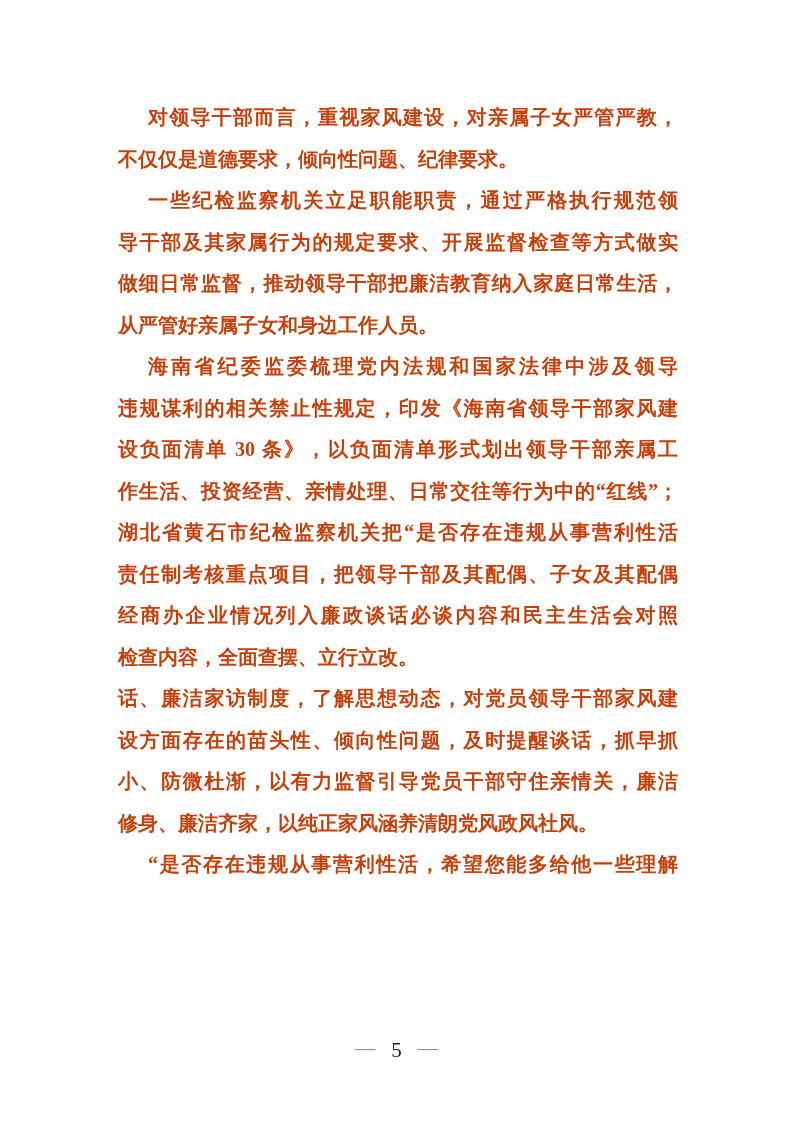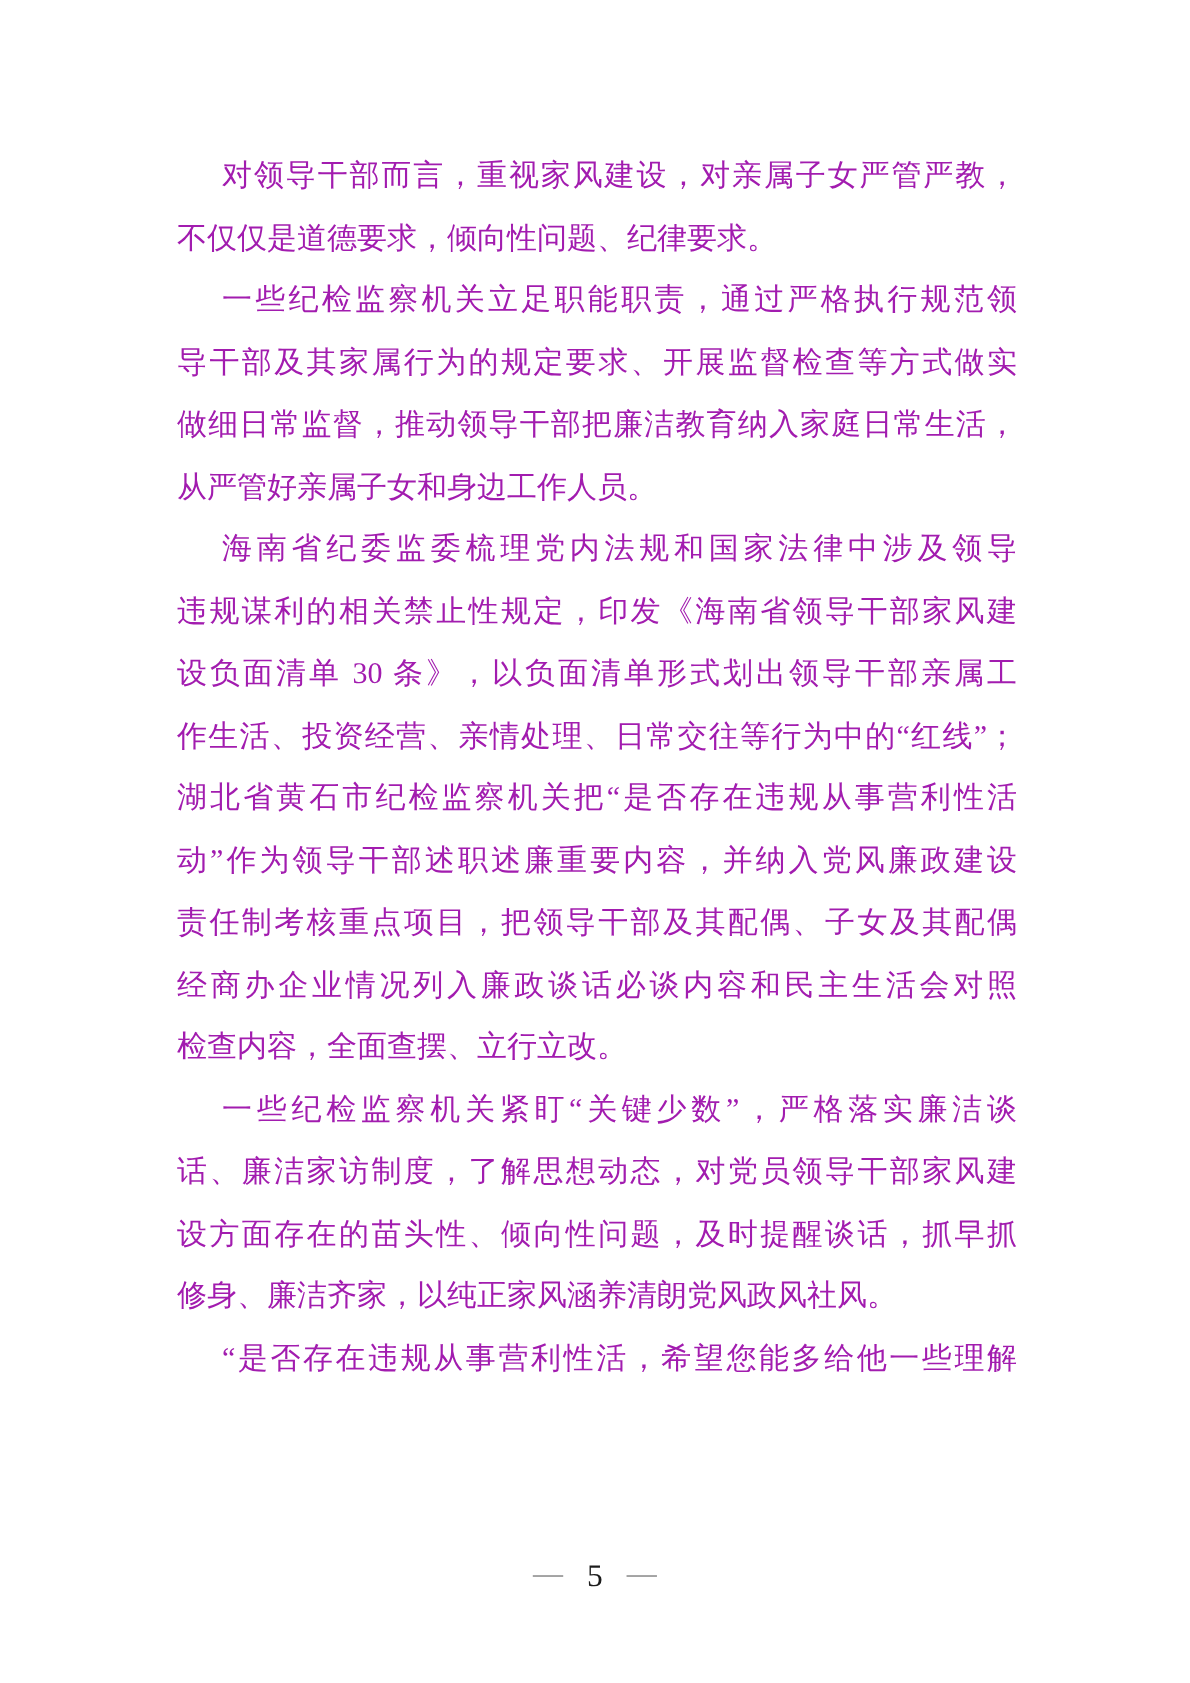--- a/index.html
+++ b/index.html
@@ -14,21 +14,22 @@
   .page {
     position: absolute;
     inset: 0;
     background: #ffffff;
   }
   .text-body {
     position: absolute;
     left: 118px;
     top: 97px;
     width: 560px;
-    color: #a21caf;
+    color: #c2410c;
+    font-weight: bold;
   }
   .line {
     font-size: 20px;
     line-height: 41.5px;
     height: 41.5px;
     letter-spacing: 0;
     text-align: justify;
     text-align-last: justify;
     text-justify: inter-character;
   }
@@ -69,26 +70,25 @@
       <div class="line end">不仅仅是道德要求，倾向性问题、纪律要求。</div>
       <div class="line indent">一些纪检监察机关立足职能职责，通过严格执行规范领</div>
       <div class="line">导干部及其家属行为的规定要求、开展监督检查等方式做实</div>
       <div class="line">做细日常监督，推动领导干部把廉洁教育纳入家庭日常生活，</div>
       <div class="line end">从严管好亲属子女和身边工作人员。</div>
       <div class="line indent">海南省纪委监委梳理党内法规和国家法律中涉及领导</div>
       <div class="line">违规谋利的相关禁止性规定，印发《海南省领导干部家风建</div>
       <div class="line">设负面清单 30 条》，以负面清单形式划出领导干部亲属工</div>
       <div class="line">作生活、投资经营、亲情处理、日常交往等行为中的“红线”；</div>
       <div class="line">湖北省黄石市纪检监察机关把“是否存在违规从事营利性活</div>
-      <div class="line">动”作为领导干部述职述廉重要内容，并纳入党风廉政建设</div>
       <div class="line">责任制考核重点项目，把领导干部及其配偶、子女及其配偶</div>
       <div class="line">经商办企业情况列入廉政谈话必谈内容和民主生活会对照</div>
       <div class="line end">检查内容，全面查摆、立行立改。</div>
-      <div class="line indent">一些纪检监察机关紧盯“关键少数”，严格落实廉洁谈</div>
       <div class="line">话、廉洁家访制度，了解思想动态，对党员领导干部家风建</div>
       <div class="line">设方面存在的苗头性、倾向性问题，及时提醒谈话，抓早抓</div>
+      <div class="line">小、防微杜渐，以有力监督引导党员干部守住亲情关，廉洁</div>
       <div class="line end">修身、廉洁齐家，以纯正家风涵养清朗党风政风社风。</div>
       <div class="line indent">“是否存在违规从事营利性活，希望您能多给他一些理解</div>
     </div>
   <div class="footer">
     <span class="dash">—</span><span class="pagenum">5</span><span class="dash">—</span>
   </div>
 </div>
 
 </body></html>

